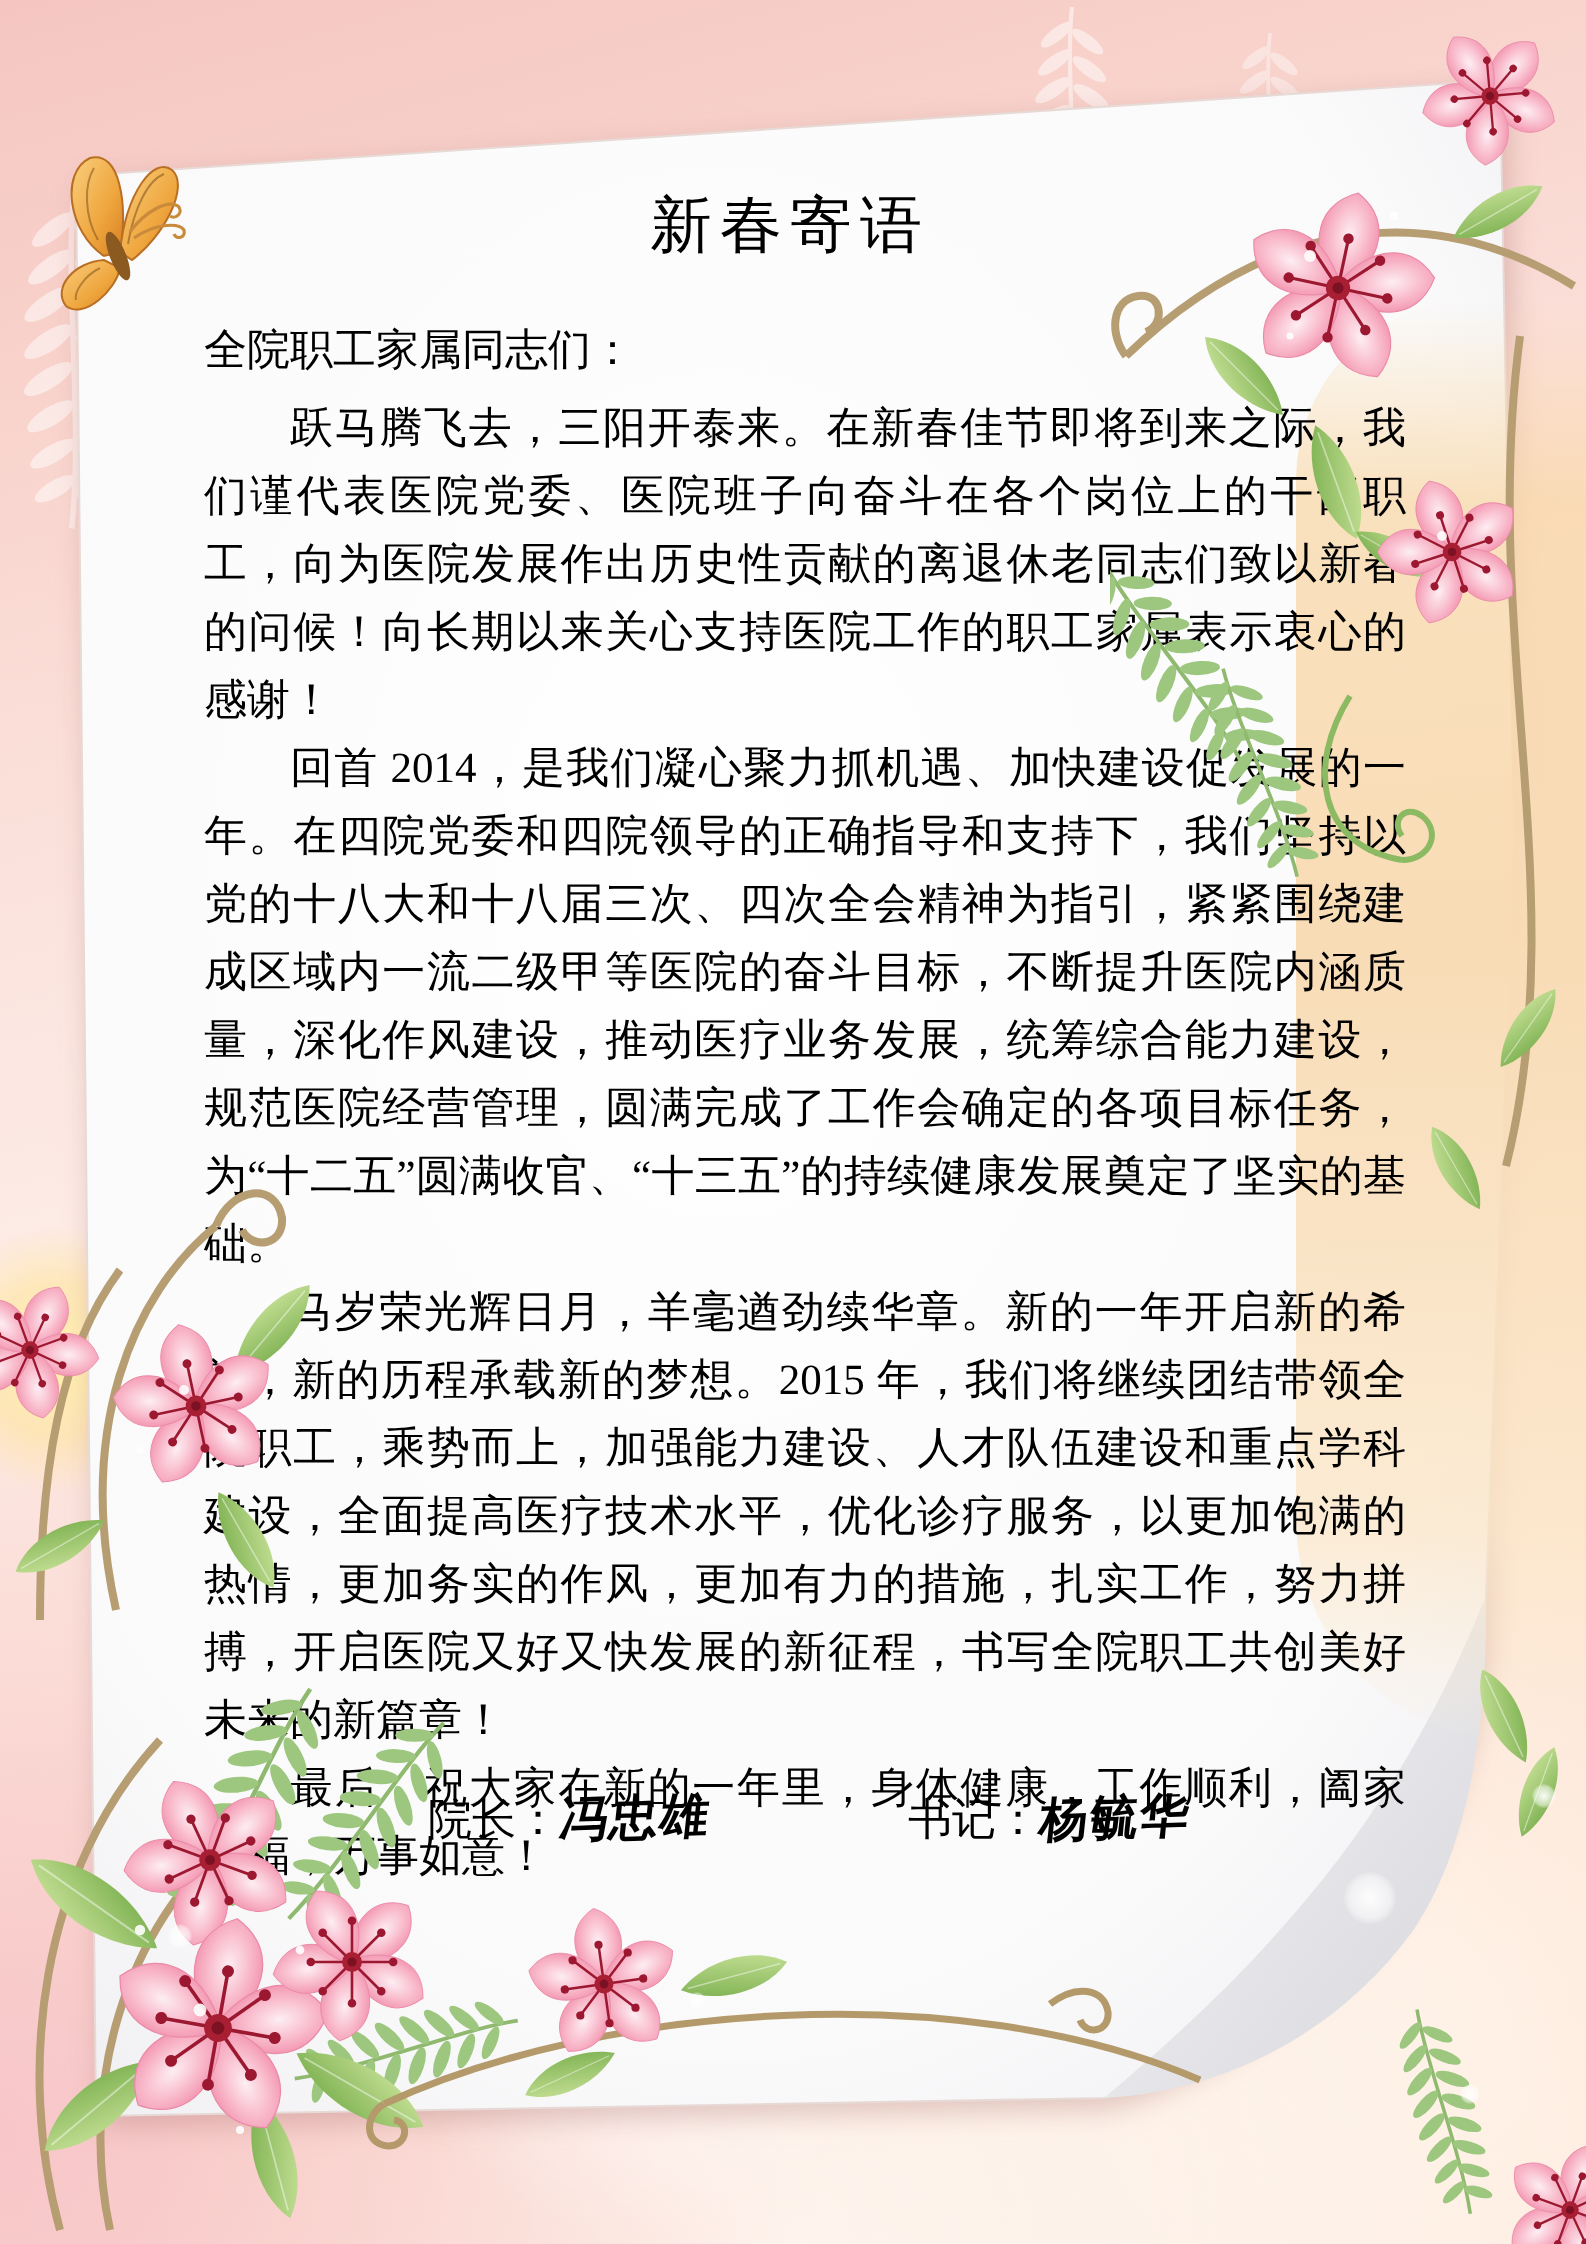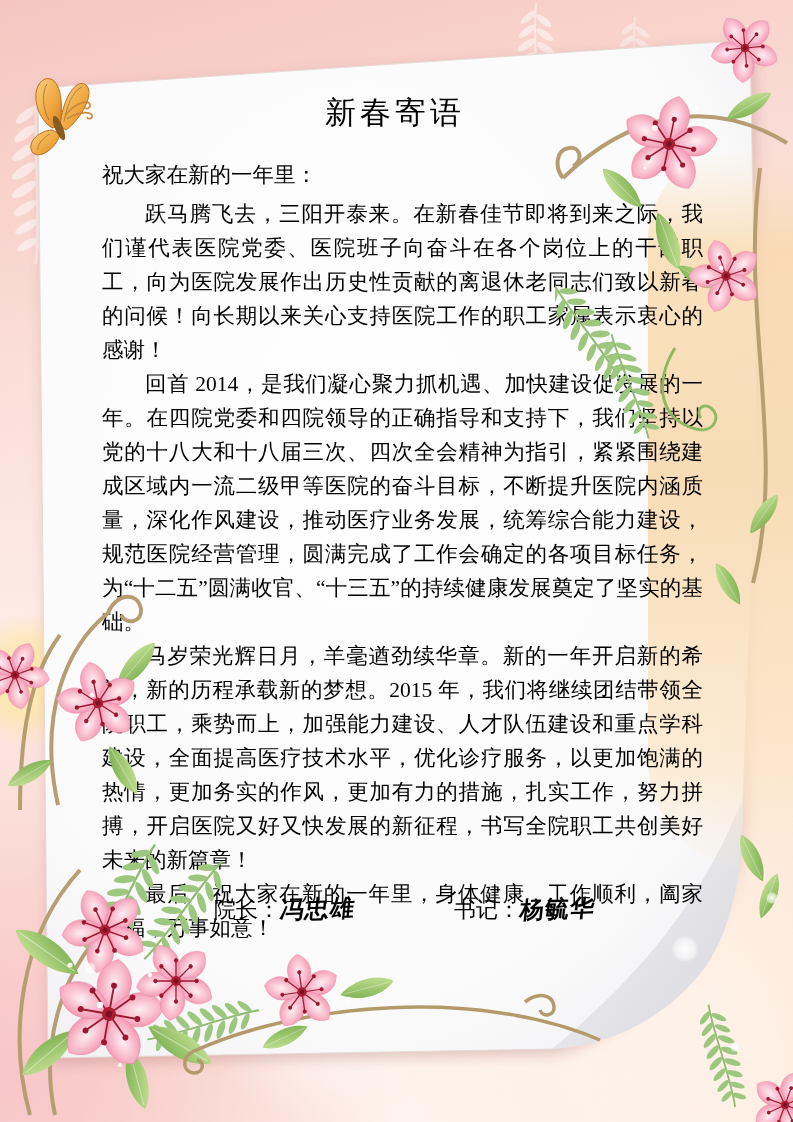--- a/index.html
+++ b/index.html
@@ -292,21 +292,21 @@
   </g>
   <g>
     <use href="#fern" width="44" height="110" transform="translate(10 190) rotate(-15 22 55)"></use>
   </g>
   <g>
     <use href="#flower" width="80" height="80" transform="translate(55 255) rotate(20 40 40)"></use>
   </g>
 </svg>
 
 <div class="page-title">新春寄语</div>
-<div class="salutation">祝大家在新的一年里：</div>
+<div class="salutation">全院职工家属同志们：</div>
 <div class="bodytext">
     <p>跃马腾飞去，三阳开泰来。在新春佳节即将到来之际，我们谨代表医院党委、医院班子向奋斗在各个岗位上的干部职工，向为医院发展作出历史性贡献的离退休老同志们致以新春的问候！向长期以来关心支持医院工作的职工家属表示衷心的感谢！</p>
     <p>回首 2014，是我们凝心聚力抓机遇、加快建设促发展的一年。在四院党委和四院领导的正确指导和支持下，我们坚持以党的十八大和十八届三次、四次全会精神为指引，紧紧围绕建成区域内一流二级甲等医院的奋斗目标，不断提升医院内涵质量，深化作风建设，推动医疗业务发展，统筹综合能力建设，规范医院经营管理，圆满完成了工作会确定的各项目标任务，为“十二五”圆满收官、“十三五”的持续健康发展奠定了坚实的基础。</p>
     <p>马岁荣光辉日月，羊毫遒劲续华章。新的一年开启新的希望，新的历程承载新的梦想。2015 年，我们将继续团结带领全院职工，乘势而上，加强能力建设、人才队伍建设和重点学科建设，全面提高医疗技术水平，优化诊疗服务，以更加饱满的热情，更加务实的作风，更加有力的措施，扎实工作，努力拼搏，开启医院又好又快发展的新征程，书写全院职工共创美好未来的新篇章！</p>
     <p>最后，祝大家在新的一年里，身体健康，工作顺利，阖家幸福，万事如意！</p>
   </div>
 
 <div class="signature-row">
   <span class="sig-director">
     <span>院长：</span><span class="handwriting">冯忠雄</span>

